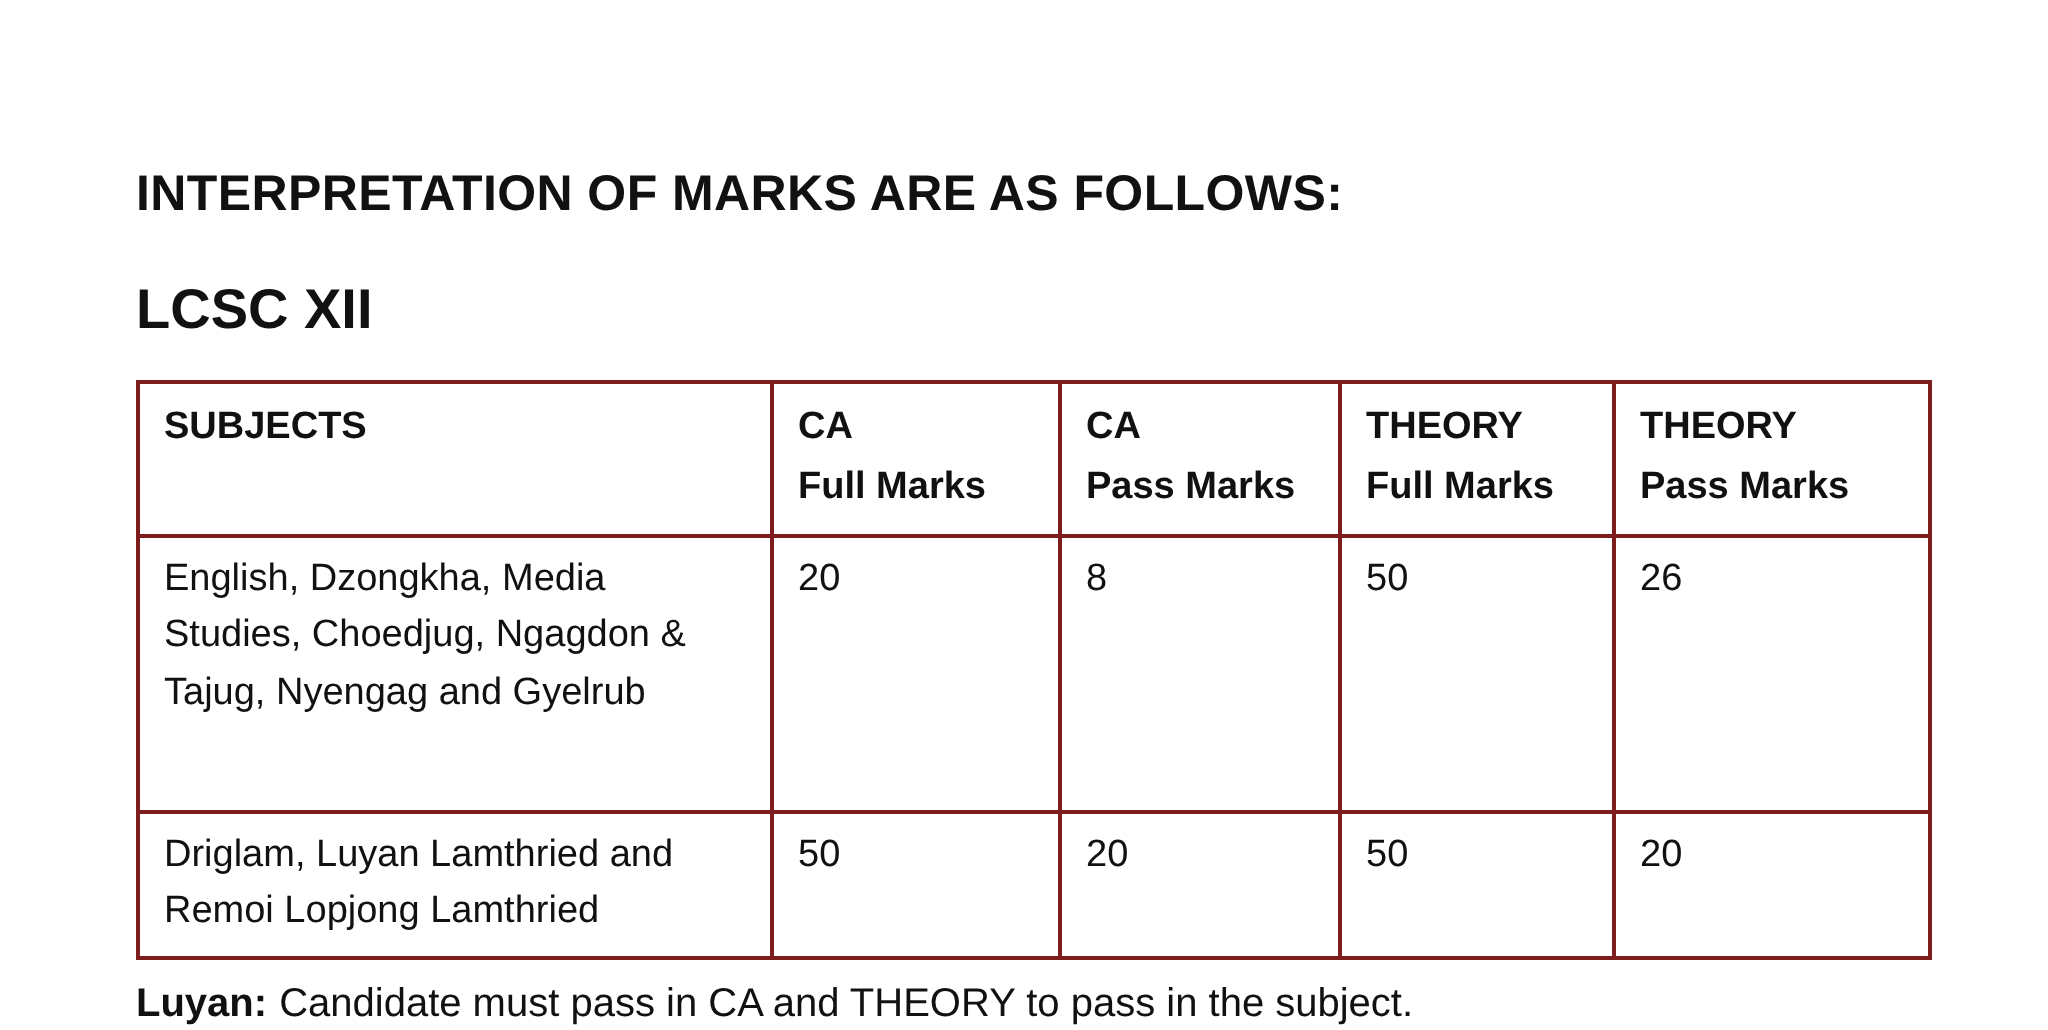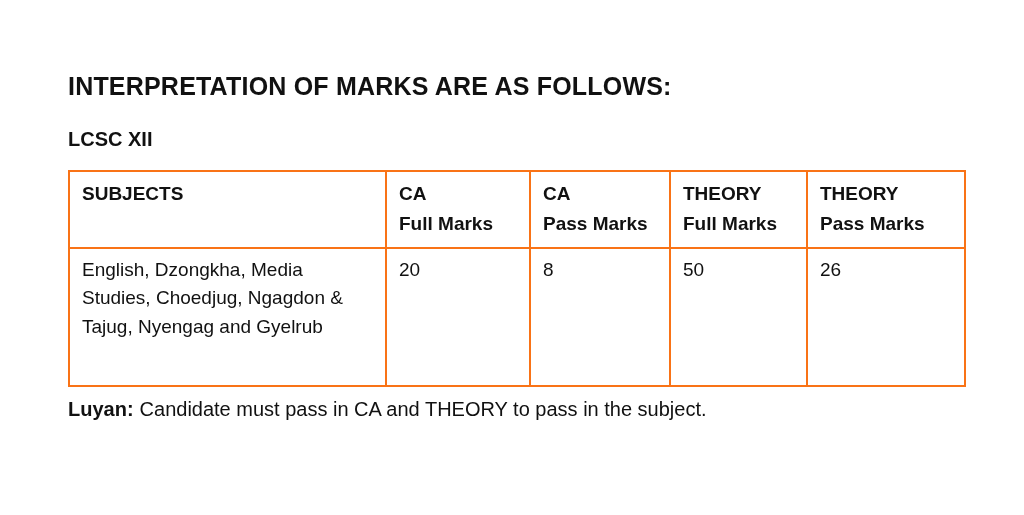--- a/index.html
+++ b/index.html
@@ -17,45 +17,45 @@
   }
   .page {
     position: relative;
     width: 1024px;
     height: 515px;
     background: #ffffff;
   }
   .content {
     position: absolute;
     left: 68px;
-    top: 72px;
+    top: 83px;
     width: 896px;
   }
   .doc-title {
     font-size: 25px;
     font-weight: bold;
     letter-spacing: 0.2px;
     margin: 0;
     line-height: 1.15;
   }
   .doc-subtitle {
-    font-size: 20px;
+    font-size: 28px;
     font-weight: bold;
     margin: 27px 0 0 0;
     line-height: 1.15;
   }
   table.marks-table {
     border-collapse: collapse;
     table-layout: fixed;
     width: 896px;
     margin-top: 19px;
   }
   table.marks-table th,
   table.marks-table td {
-    border: 2px solid #f97316;
+    border: 2px solid #7f1d1d;
     text-align: left;
     vertical-align: top;
     padding: 7px 10px 7px 12px;
     font-size: 19px;
     line-height: 1.5;
   }
   table.marks-table th {
     font-weight: bold;
     height: 67px;
     line-height: 1.6;
@@ -118,20 +118,27 @@
         </tr>
       </thead>
       <tbody>
         <tr class="row-1">
           <td>English, Dzongkha, Media Studies, Choedjug, Ngagdon &amp; Tajug, Nyengag and Gyelrub</td>
           <td class="num-cell">20</td>
           <td class="num-cell indent-1">8</td>
           <td class="num-cell indent-1">50</td>
           <td class="num-cell indent-2">26</td>
         </tr>
+        <tr class="row-2">
+          <td>Driglam, Luyan Lamthried and Remoi Lopjong Lamthried</td>
+          <td class="num-cell">50</td>
+          <td class="num-cell indent-1">20</td>
+          <td class="num-cell indent-1">50</td>
+          <td class="num-cell indent-2">20</td>
+        </tr>
       </tbody>
     </table>
 
     <div class="note-line">
       <span class="note-label">Luyan:</span><span>Candidate must pass in CA and THEORY to pass in the subject.</span>
     </div>
 
   </div>
 </div>
 

